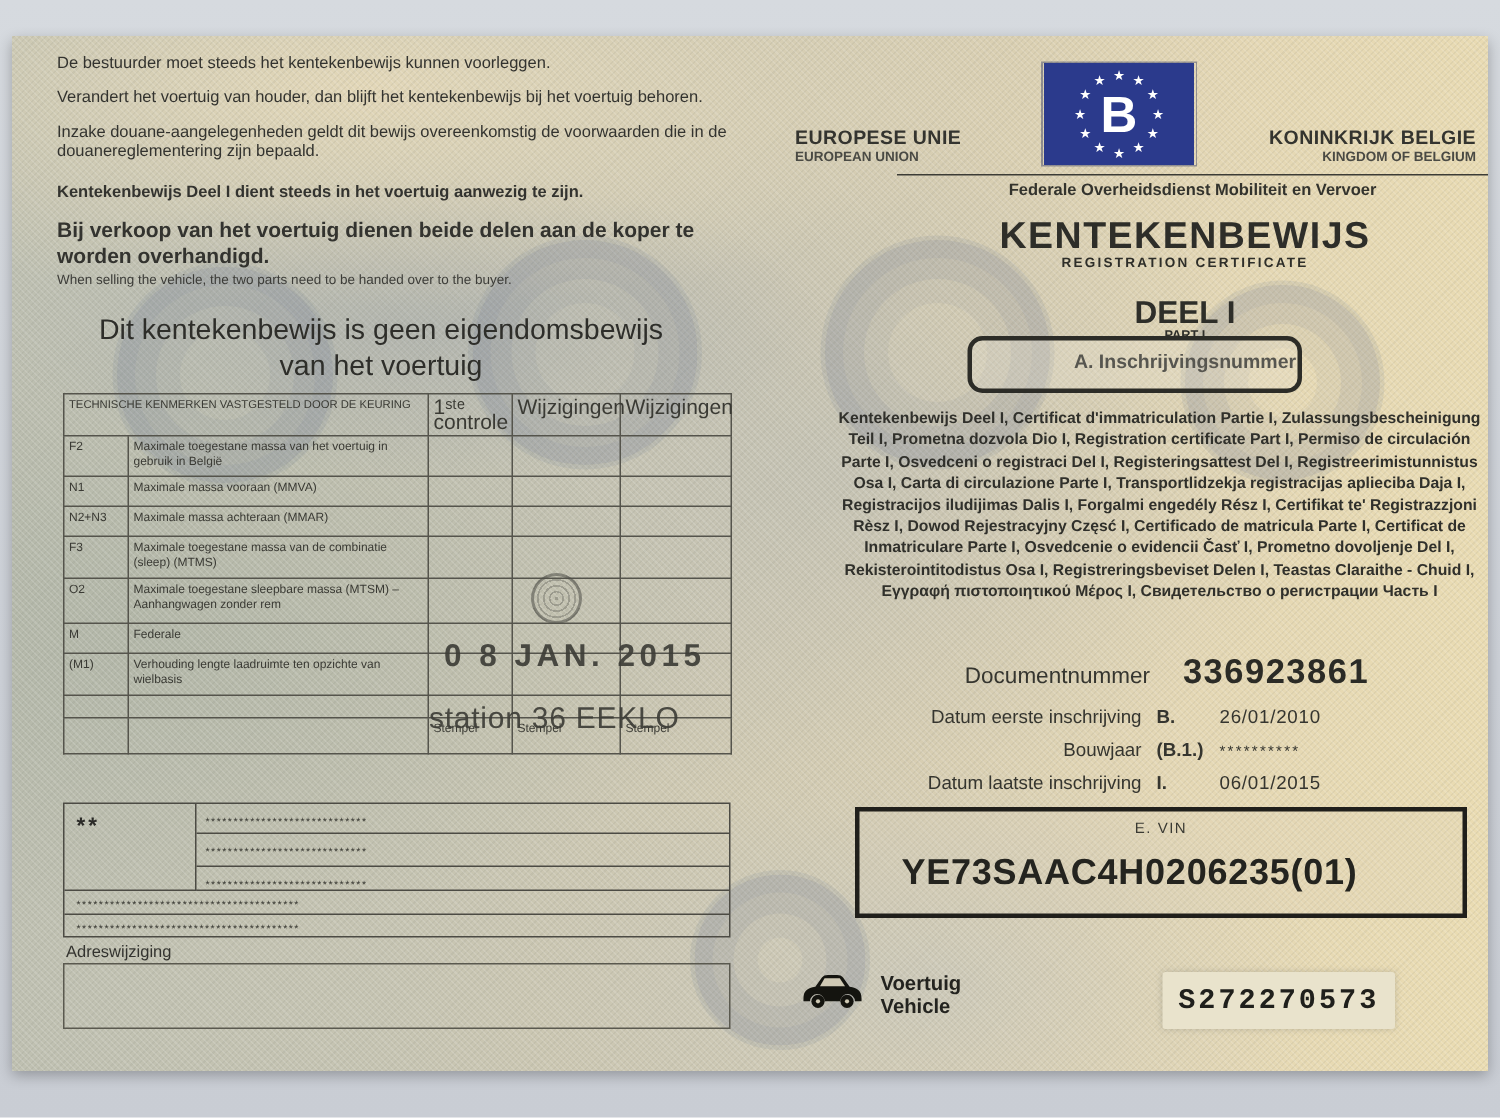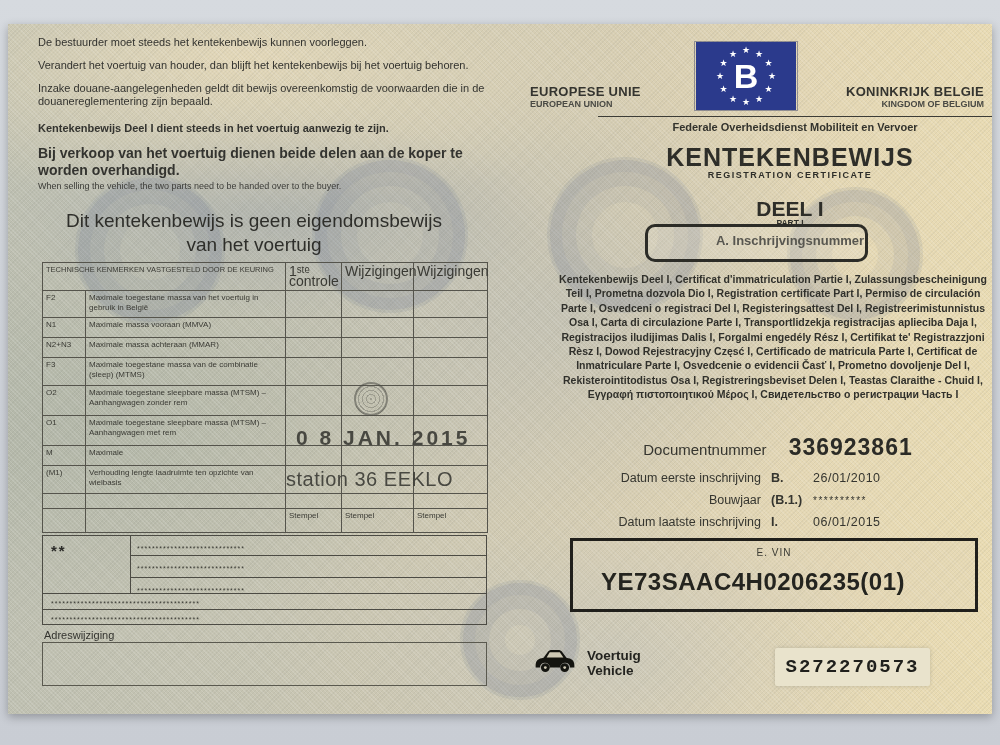--- a/index.html
+++ b/index.html
@@ -185,30 +185,23 @@
           <td></td>
           <td></td>
         </tr>
     <tr class="rh5">
           <td>O2</td>
           <td>Maximale toegestane sleepbare massa (MTSM) – Aanhangwagen zonder rem</td>
           <td></td>
           <td></td>
           <td></td>
         </tr>
-    <tr class="rh6">
-          <td>O1</td>
-          <td>Maximale toegestane sleepbare massa (MTSM) – Aanhangwagen met rem</td>
-          <td></td>
-          <td></td>
-          <td></td>
-        </tr>
     <tr class="rh7">
           <td>M</td>
-          <td>Maximale</td>
+          <td>Federale</td>
           <td></td>
           <td></td>
           <td></td>
         </tr>
     <tr class="rh8">
           <td>(M1)</td>
           <td>Verhouding lengte laadruimte ten opzichte van wielbasis</td>
           <td></td>
           <td></td>
           <td></td>

